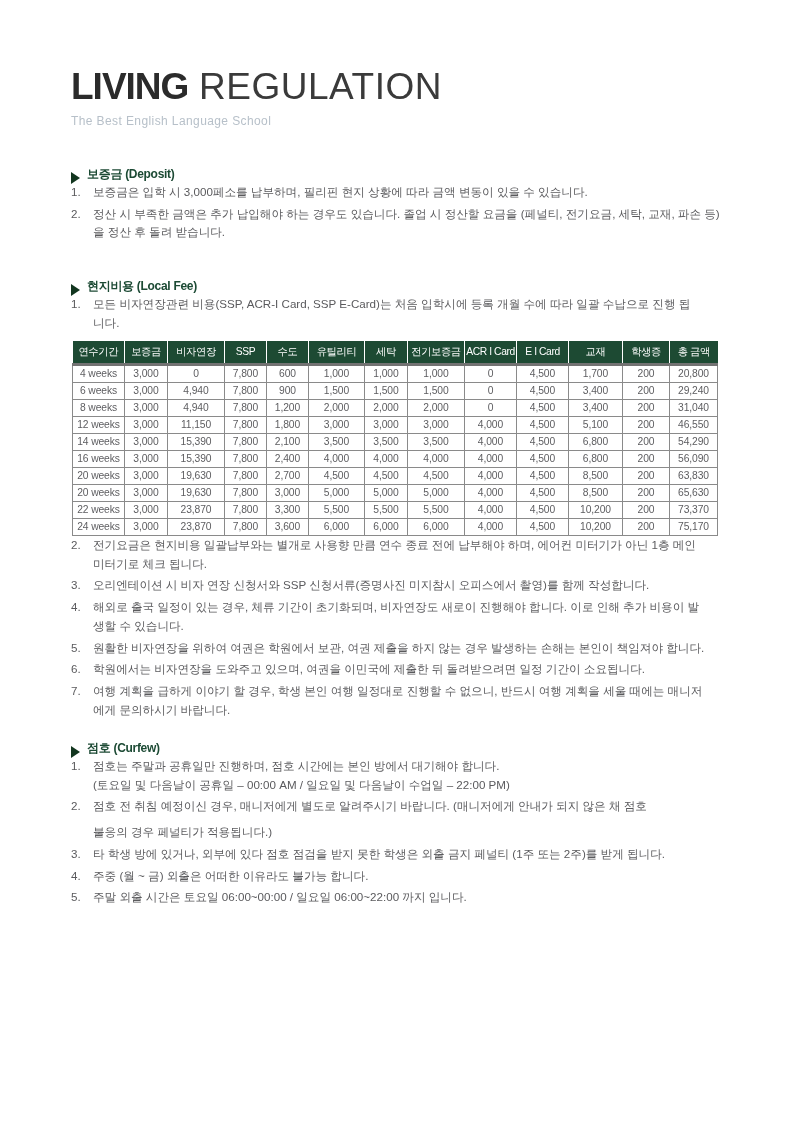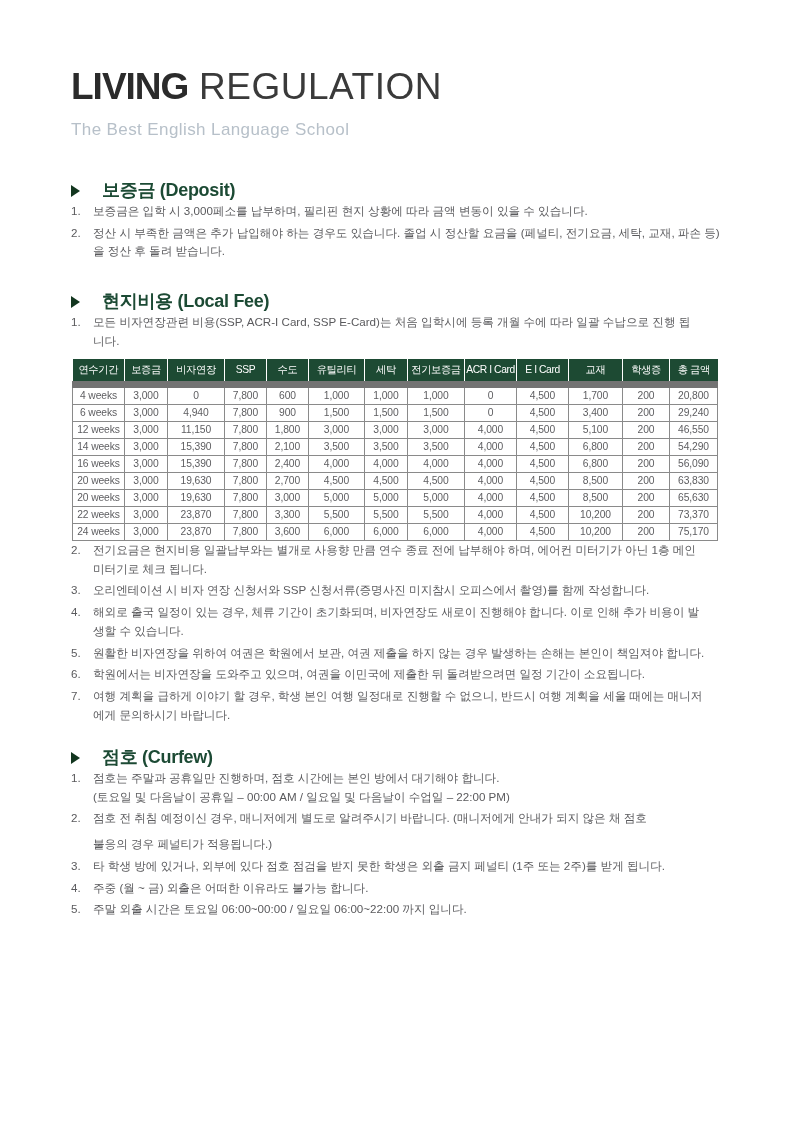--- a/index.html
+++ b/index.html
@@ -39,52 +39,52 @@
   .title-bold {
     font-weight: 700;
     letter-spacing: -1px;
   }
   .title-light {
     font-weight: 300;
     letter-spacing: 0.5px;
     color: #3a3a3a;
   }
   .subtitle {
-    margin-top: 13px;
-    font-size: 17px;
+    margin-top: 7px;
+    font-size: 12px;
     color: #b7c0c9;
     letter-spacing: 0.4px;
     font-weight: 400;
   }
 
   
   .section {
     padding-left: 16px;
   }
   .section-head {
     display: flex;
-    align-items: center;
-    gap: 22px;
+    align-items: flex-end;
+    gap: 7px;
     color: #1c4a34;
     font-weight: 700;
-    font-size: 18px;
+    font-size: 12px;
     letter-spacing: -0.3px;
   }
   .tri-icon {
     display: inline-block;
     width: 0;
     height: 0;
     border-left: 9px solid #12361f;
     border-top: 6px solid transparent;
     border-bottom: 6px solid transparent;
     position: relative;
     top: 1px;
   }
   .sec-deposit { margin-top: 38px; }
-  .sec-local   { margin-top: 28px; }
+  .sec-local   { margin-top: 36px; }
   .sec-curfew  { margin-top: 20px; }
 
   
   ol.olist {
     margin: 0;
     padding: 0;
     list-style: none;
     font-size: 11.6px;
     line-height: 1.62;
     color: #5a5a5d;
@@ -138,21 +138,21 @@
     color: #5d5d60;
   }
   .fee-table thead th {
     background: #1d4a33;
     color: #ffffff;
     font-weight: 400;
     font-size: 10.3px;
     padding: 4px 1px 4px;
     text-align: center;
     border-right: 1px solid #ffffff;
-    border-bottom: 7px solid #737373;
+    border-bottom: 3px solid #737373;
     letter-spacing: -0.4px;
     white-space: nowrap;
     overflow: hidden;
   }
   .fee-table thead th:last-child { border-right: none; }
   .fee-table tbody td {
     border: 1px solid #8a8a8a;
     padding: 2.5px 3px;
     text-align: center;
     white-space: nowrap;
@@ -276,20 +276,35 @@
             <td>1,500</td>
             <td>1,500</td>
             <td>1,500</td>
             <td>0</td>
             <td>4,500</td>
             <td>3,400</td>
             <td>200</td>
             <td>29,240</td>
           </tr>
           <tr>
+            <td class="period">8 weeks</td>
+            <td>3,000</td>
+            <td>4,940</td>
+            <td>7,800</td>
+            <td>1,200</td>
+            <td>2,000</td>
+            <td>2,000</td>
+            <td>2,000</td>
+            <td>0</td>
+            <td>4,500</td>
+            <td>3,400</td>
+            <td>200</td>
+            <td>31,040</td>
+          </tr>
+          <tr>
             <td class="period">12 weeks</td>
             <td>3,000</td>
             <td>11,150</td>
             <td>7,800</td>
             <td>1,800</td>
             <td>3,000</td>
             <td>3,000</td>
             <td>3,000</td>
             <td>4,000</td>
             <td>4,500</td>

